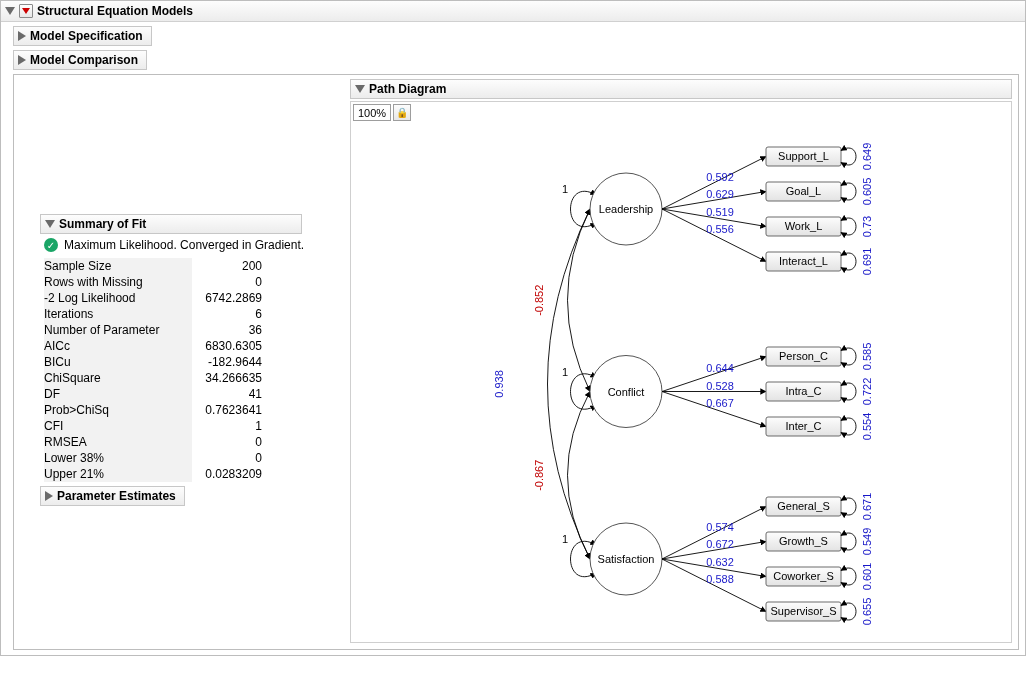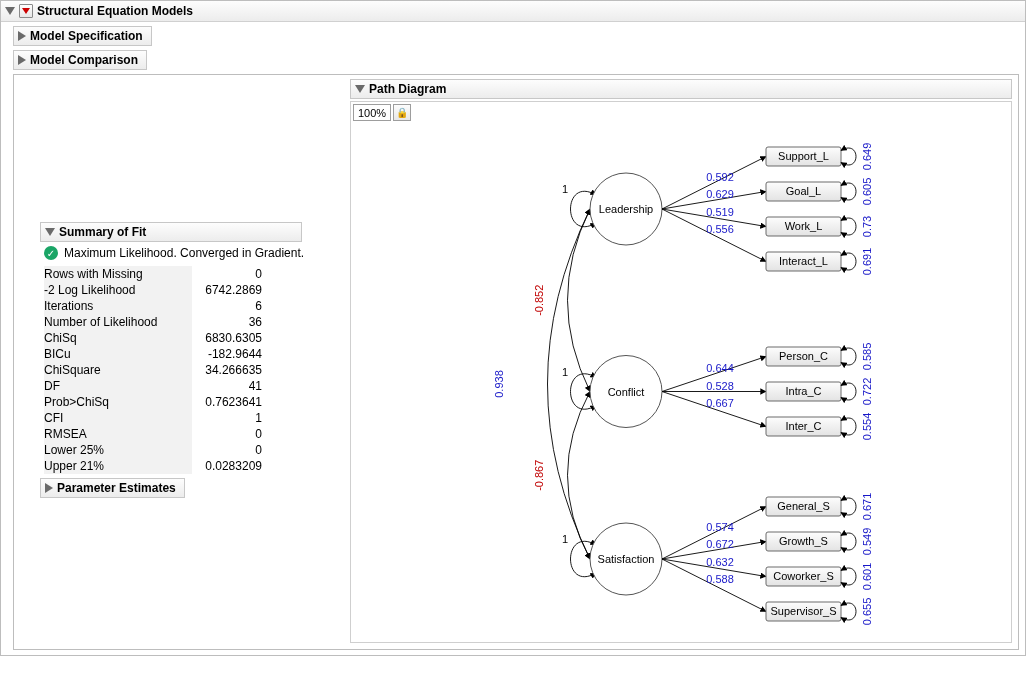--- a/index.html
+++ b/index.html
@@ -64,37 +64,41 @@
           </div>
 
           <div class="status">
             <span class="ok">✓</span>
             <span>Maximum Likelihood. Converged in Gradient.</span>
           </div>
 
           <table class="fit">
             <tbody id="fit-body">
                 <tr>
+                  <td class="lbl">Sample Size</td>
+                  <td class="val">200</td>
+                </tr>
+                <tr>
                   <td class="lbl">Rows with Missing</td>
                   <td class="val">0</td>
                 </tr>
                 <tr>
                   <td class="lbl">-2 Log Likelihood</td>
                   <td class="val">6742.2869</td>
                 </tr>
                 <tr>
                   <td class="lbl">Iterations</td>
                   <td class="val">6</td>
                 </tr>
                 <tr>
-                  <td class="lbl">Number of Likelihood</td>
+                  <td class="lbl">Number of Parameter</td>
                   <td class="val">36</td>
                 </tr>
                 <tr>
-                  <td class="lbl">ChiSq</td>
+                  <td class="lbl">AICc</td>
                   <td class="val">6830.6305</td>
                 </tr>
                 <tr>
                   <td class="lbl">BICu</td>
                   <td class="val">-182.9644</td>
                 </tr>
                 <tr>
                   <td class="lbl">ChiSquare</td>
                   <td class="val">34.266635</td>
                 </tr>
@@ -108,21 +112,21 @@
                 </tr>
                 <tr>
                   <td class="lbl">CFI</td>
                   <td class="val">1</td>
                 </tr>
                 <tr>
                   <td class="lbl">RMSEA</td>
                   <td class="val">0</td>
                 </tr>
                 <tr>
-                  <td class="lbl">Lower 25%</td>
+                  <td class="lbl">Lower 38%</td>
                   <td class="val">0</td>
                 </tr>
                 <tr>
                   <td class="lbl">Upper 21%</td>
                   <td class="val">0.0283209</td>
                 </tr>
               </tbody>
           </table>
 
           <div class="section-hdr" style="margin-left:0;margin-top:4px">

